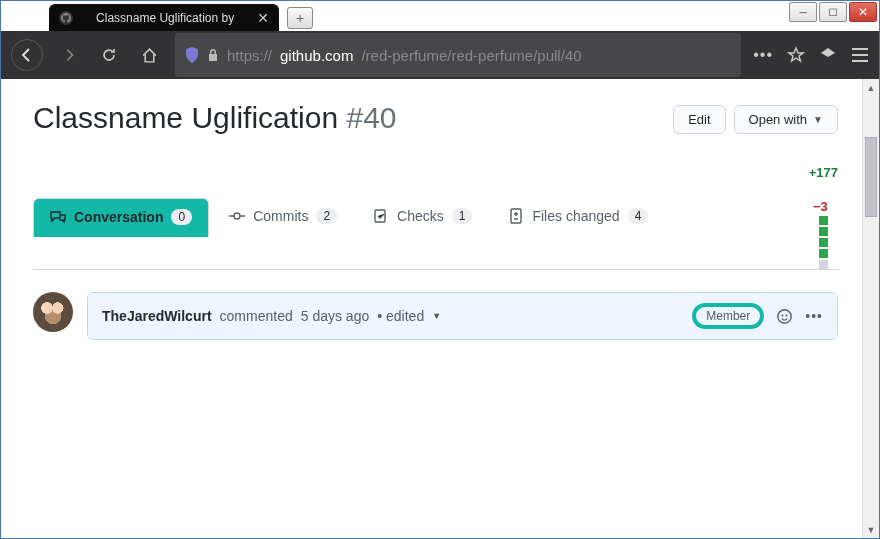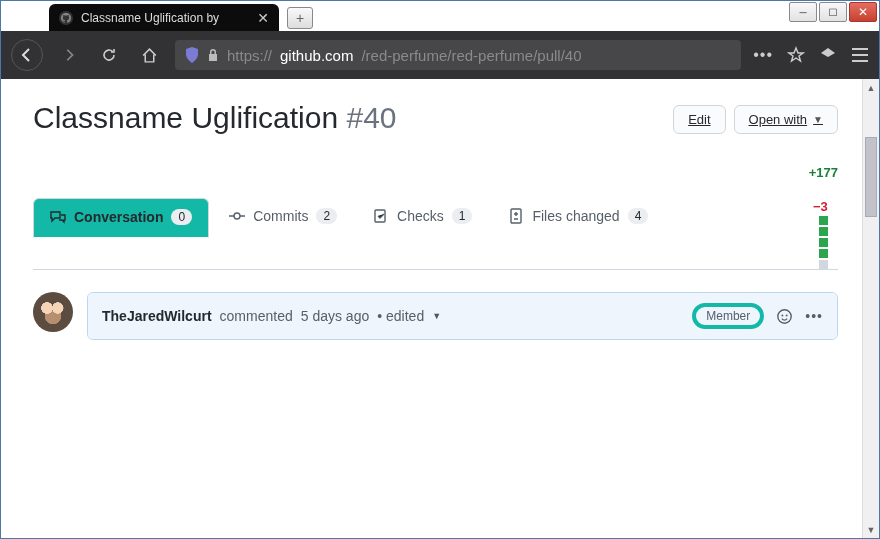--- a/index.html
+++ b/index.html
@@ -35,21 +35,21 @@
     border-radius: 2px;
     background: linear-gradient(#f8f8f8,#e2e2e2);
     display:flex;align-items:center;justify-content:center;
     font-size: 10px; color:#333;
   }
   .win-btn.close { background: linear-gradient(#e26f60,#c8402f); color:#fff; border-color:#a33; font-size:12px;}
 
   
   .tab-strip {
     position:absolute; left:48px; top:3px; height:27px;
-    display:flex; align-items:flex-end;
+    display:flex; align-items:flex-end;text-align:center;
   }
   .tab {
     background:#0c0c0d;
     color:#ddd;
     height:27px;
     min-width:230px;
     border-top-left-radius:6px;
     border-top-right-radius:6px;
     display:flex; align-items:center;
     padding:0 10px; gap:8px;
@@ -74,21 +74,21 @@
     color:#bbb;
   }
   .nav-btn {
     width:28px;height:28px;border-radius:4px;
     display:flex;align-items:center;justify-content:center;
     color:#ccc;
   }
   .nav-btn.back { border:1px solid #555; border-radius:50%; width:32px;height:32px; }
   .url-bar {
     flex:1;
-    height:30px;
+    height:44px;
     background:#474749;
     border-radius:4px;
     display:flex;align-items:center;
     padding:0 10px; gap:8px;
     color:#ddd;
     font-size:15px;
     overflow:hidden;white-space:nowrap;
   }
   .url-bar .lock { color:#bbb; }
   .url-bar .muted { color:#8a8a8d; }
@@ -119,21 +119,21 @@
     background:#c2c3c9; border:1px solid #aab;
   }
 
   
   .pr-header { display:flex; align-items:flex-start; }
   .pr-title { font-size:30px; font-weight:400; color:#24292e; flex:1; }
   .pr-title .num { color:#6a737d; font-weight:300; }
   .hbtn {
     border:1px solid #d1d5da; background:#fafbfc; color:#24292e;
     font-size:13px; padding:6px 14px; border-radius:6px;
-    display:flex;align-items:center;gap:6px;text-decoration:underline;
+    display:flex;align-items:center;gap:6px;
   }
   .header-actions { display:flex; gap:8px; margin-top:4px;}
   .caret { font-size:10px; color:#555; }
 
   .pr-meta { margin-top:16px; display:flex; align-items:center; gap:10px; }
   .state-open {
     background:#2ea44f; color:#fff;
     padding:7px 14px; border-radius:18px;
     display:flex;align-items:center;gap:7px;
     font-size:14px; font-weight:500;

